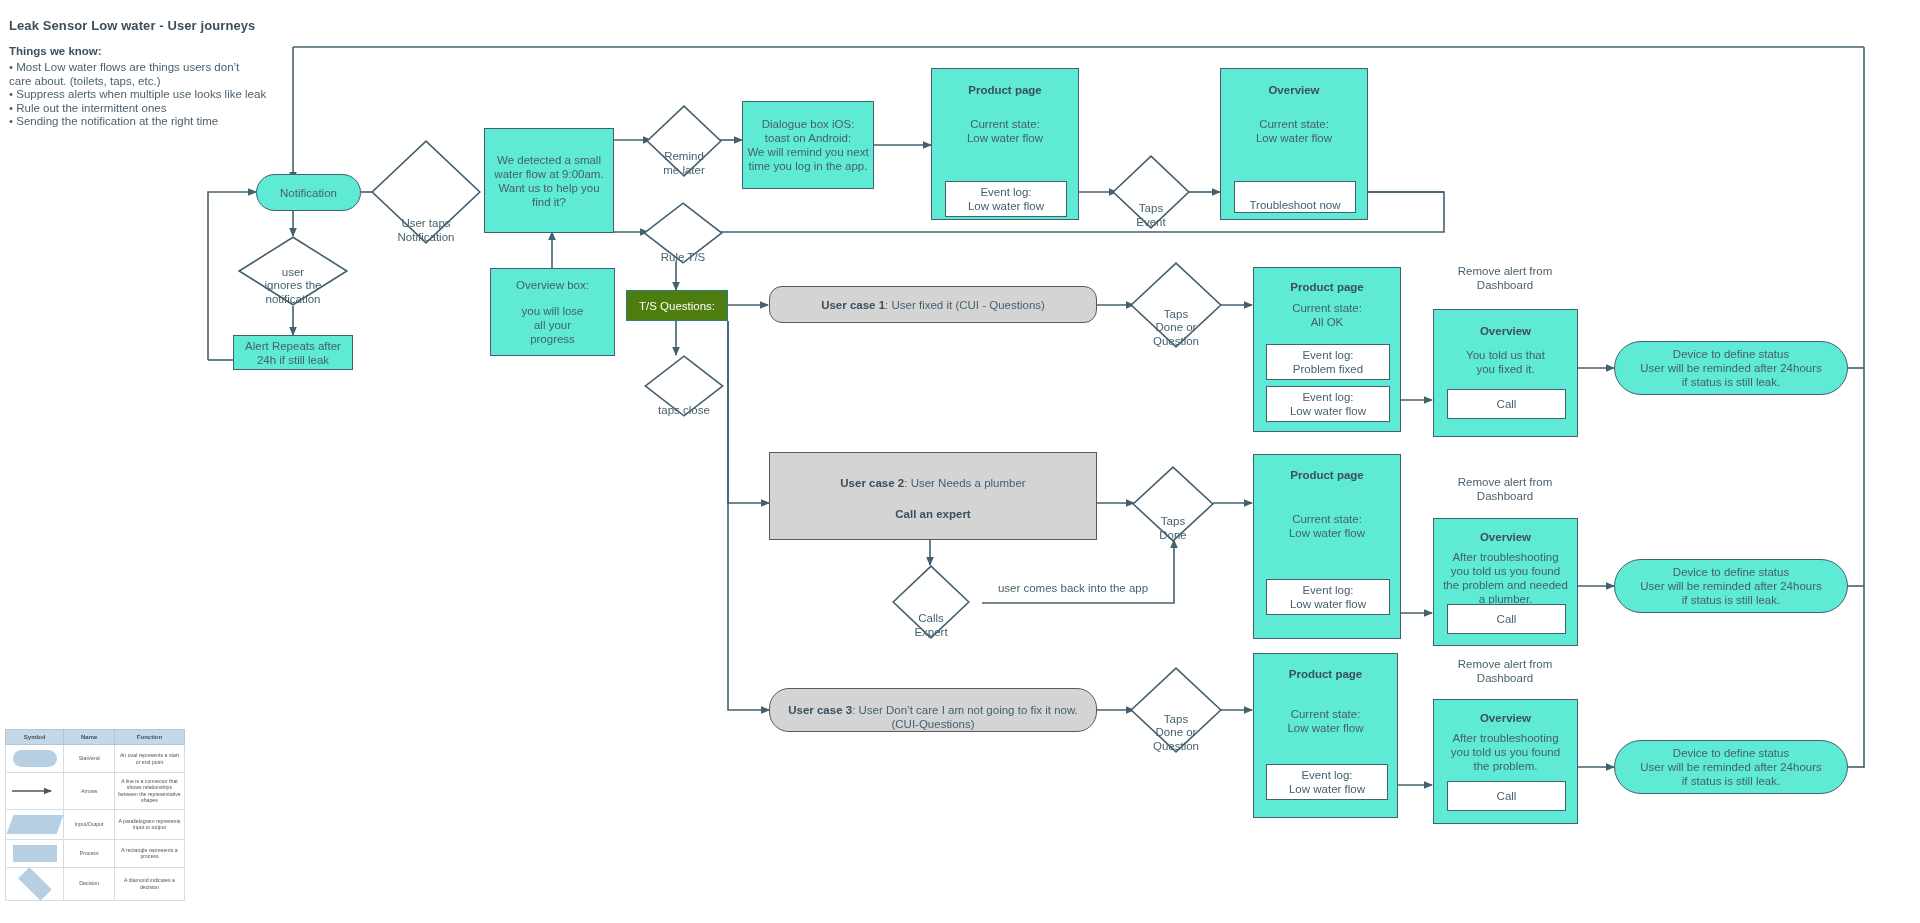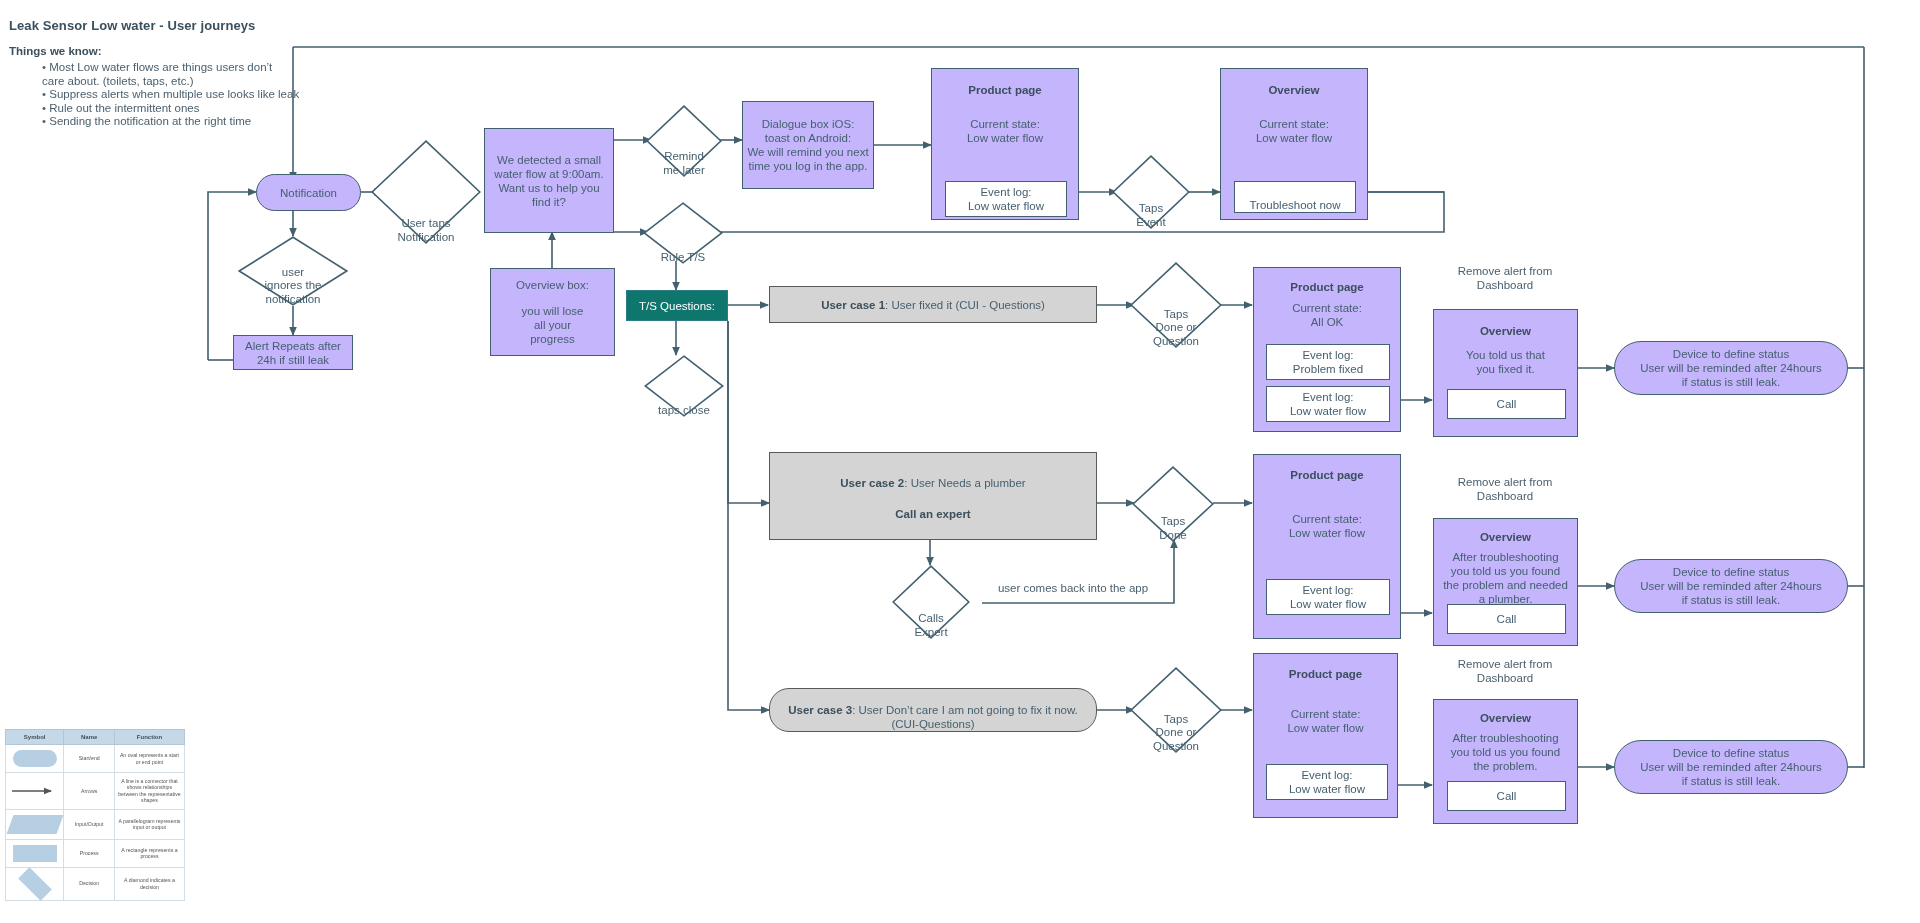--- a/index.html
+++ b/index.html
@@ -24,47 +24,46 @@
     font-size:13px;font-weight:bold;color:#3b4f5c;letter-spacing:.1px;
   }
   .hdr-sub{
     position:absolute;left:9px;top:45px;
     font-size:11.5px;font-weight:bold;color:#3b4f5c;
   }
   .hdr-list{
     position:absolute;left:9px;top:61px;
     font-size:11.5px;color:#4a5f6d;line-height:13.6px;
     width:270px;
-    margin-left:33px;
   }
   .hdr-list div{white-space:pre;}
 
   
   .node{
     position:absolute;
     box-sizing:border-box;
     display:flex;
     flex-direction:column;
     align-items:center;
     justify-content:center;
     text-align:center;
     font-size:11.5px;
     line-height:14px;
     color:#46606f;
-    background:#c4b5fd;
+    background:#5eead4;
     border:1.4px solid #43606f;
   }
   .rect{border-radius:0;}
   .oval{border-radius:999px;}
   .grey{
     background:#d4d4d4;
     border:1.4px solid #5a5a5a;
   }
   .teal{
-    background:#0f766e;
+    background:#4d7c0f;
     border:1.6px solid #2c7d88;
     color:#ffffff;
   }
   .diamond{
     position:absolute;
     box-sizing:border-box;
     display:flex;align-items:flex-end;justify-content:center;
     text-align:center;
     font-size:11.5px;line-height:13.5px;color:#46606f;
   }
@@ -318,21 +317,21 @@
 
   <div class="node rect" style="left:1220px;top:68px;width:148px;height:152px;justify-content:flex-start;padding-top:14px;">
     <span class="ttl">Overview</span>
     <span class="stack" style="margin-top:20px;">Current state:
 Low water flow</span>
     <div class="inner-box" style="position:absolute;left:13px;top:112px;width:122px;height:32px;align-items:flex-end;">
       <span>Troubleshoot now</span>
     </div>
   </div>
 
-  <div class="node rect grey" style="left:769px;top:286px;width:328px;height:37px;">
+  <div class="node rect grey" style="left:769px;top:286px;width:328px;height:37px;border-radius:13px;">
     <span>
       <b class="bold-line">User case 1</b><span>: User fixed it (CUI - Questions)</span>
     </span>
   </div>
 
   <div class="diamond" style="left:1130px;top:262px;width:92px;height:86px;">
     <svg class="dshape" viewBox="0 0 92 86" preserveAspectRatio="none">
       <polygon points="46,1.2 90.8,43 46,84.8 1.2,43" fill="#fff" stroke="#43606f" stroke-width="1.6"></polygon>
     </svg>
     <span class="dlabel">Taps

